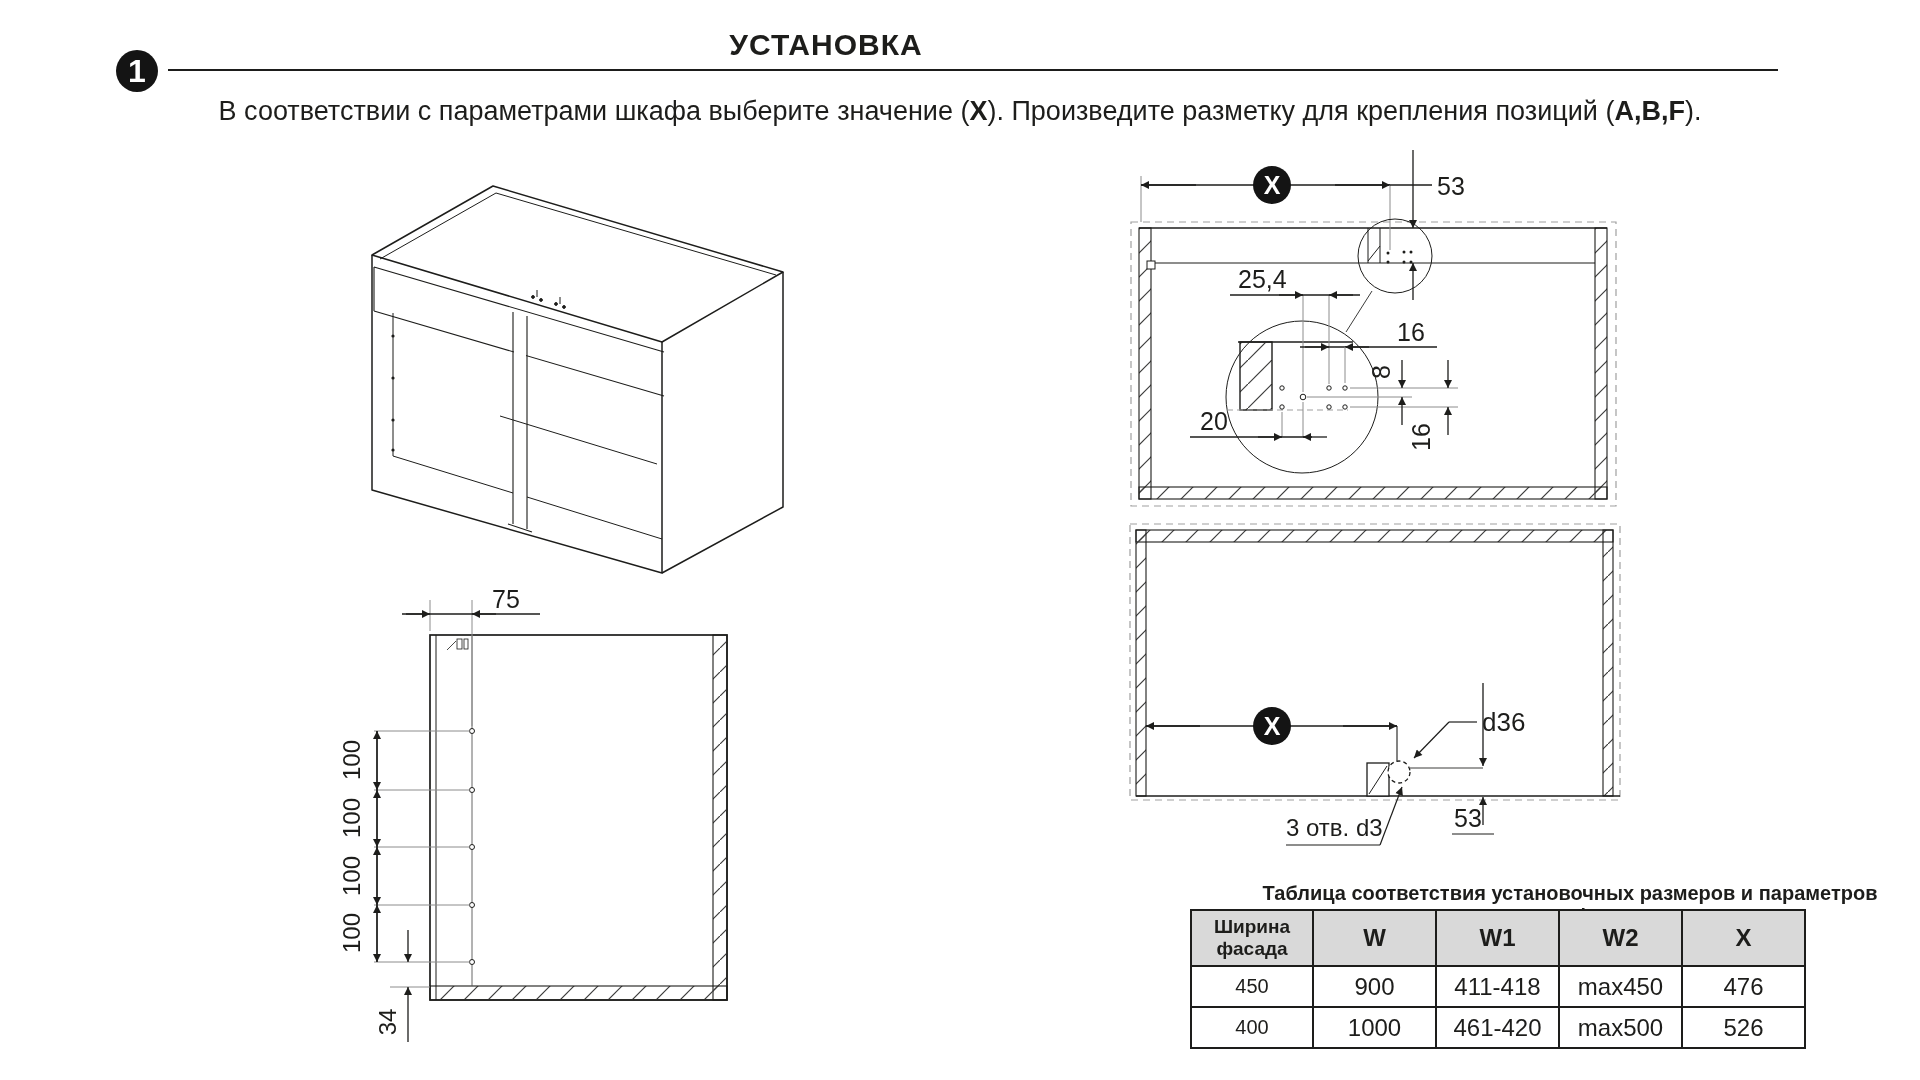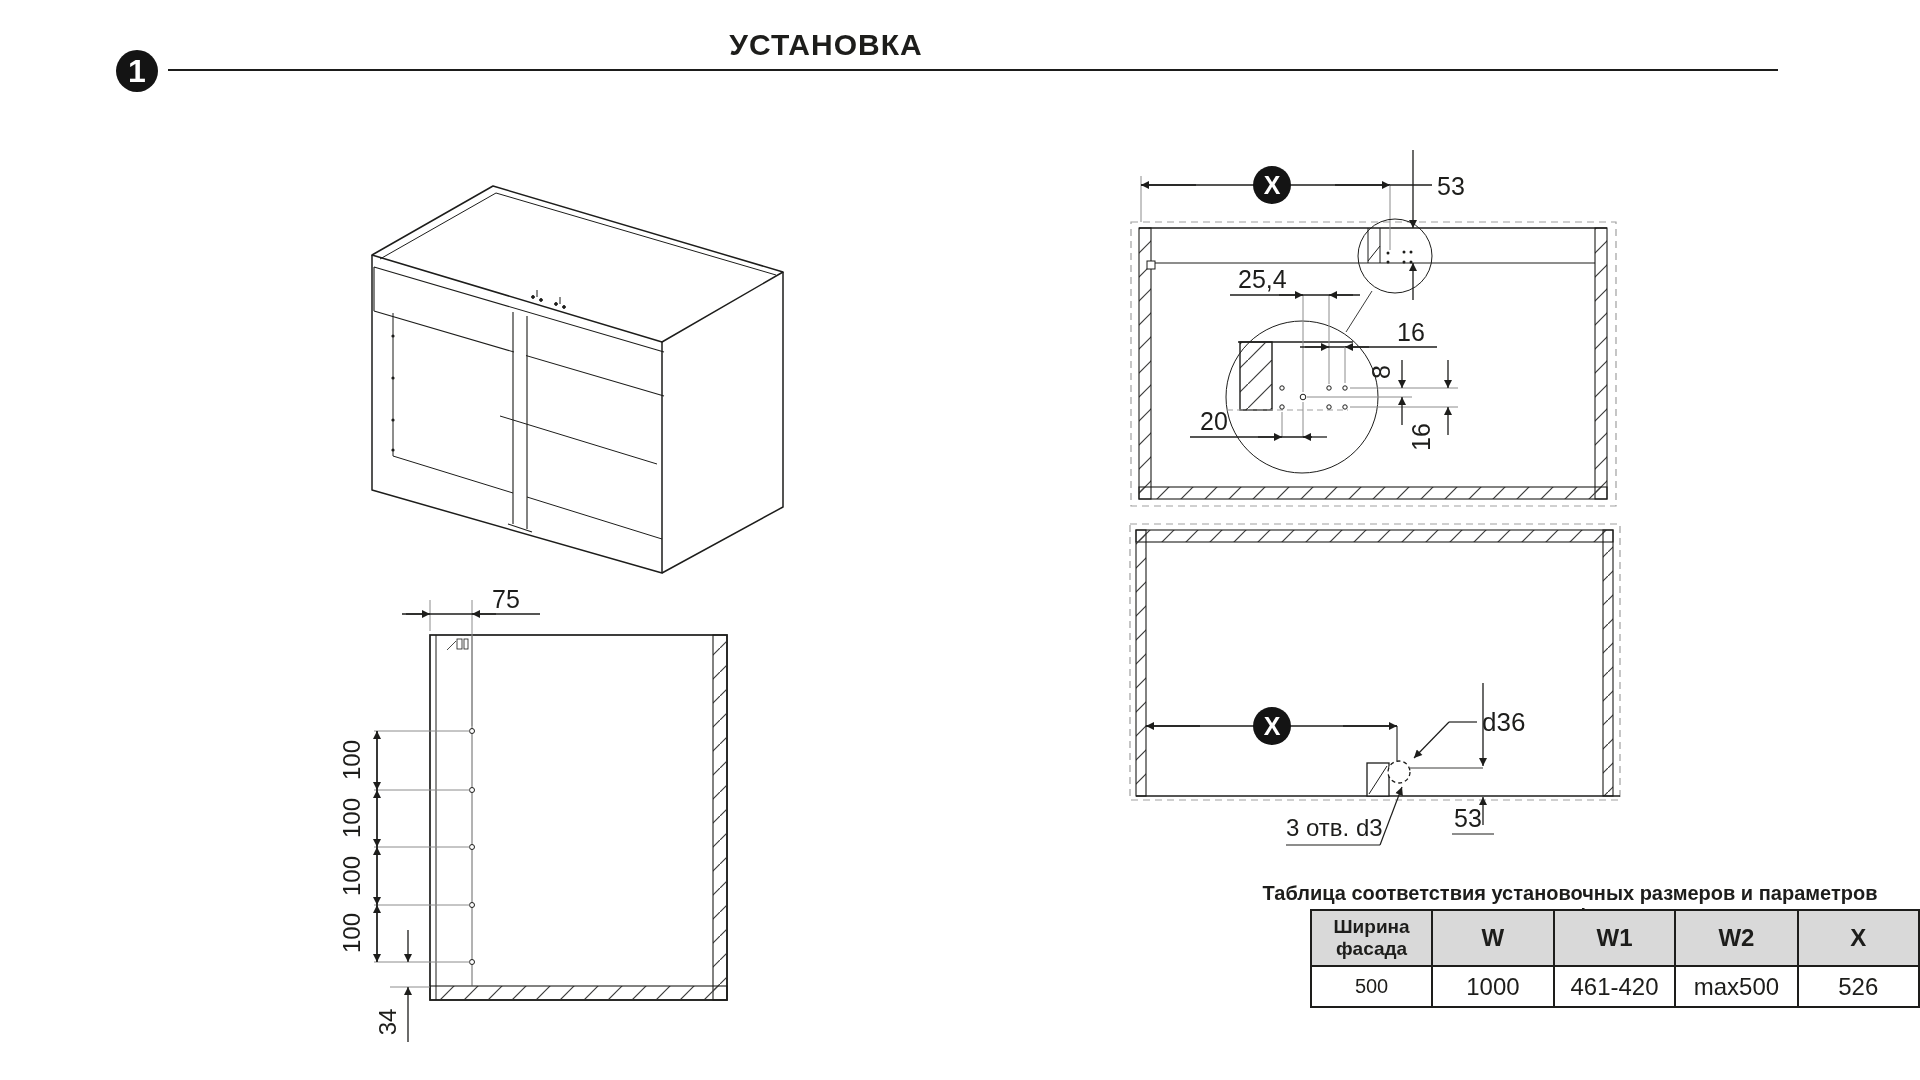--- a/index.html
+++ b/index.html
@@ -13,37 +13,38 @@
   .page-title{position:absolute;left:0;top:28px;width:1652px;text-align:center;
         font-size:30px;font-weight:bold;letter-spacing:1px;}
   .instruction{position:absolute;left:0;top:96px;width:1920px;text-align:center;
         font-size:27px;white-space:pre;}
   .instruction .bld{font-weight:bold;}
   
   svg.art{position:absolute;left:0;top:0;}
   
   .tbl-title{position:absolute;left:1258px;top:882px;width:624px;text-align:center;
         font-size:20px;font-weight:bold;}
-  table.spec{position:absolute;left:1310px;top:909px;border-collapse:collapse;table-layout:fixed;padding-left:31px;}
+  table.spec{position:absolute;left:1190px;top:909px;border-collapse:collapse;table-layout:fixed;padding-left:31px;}
   table.spec th,table.spec td{border:2px solid #1d1d1b;text-align:center;vertical-align:middle;padding:0;}
   table.spec th{background:#d9d9d9;font-size:24px;font-weight:bold;height:54px;}
   table.spec th.small{font-size:19px;line-height:1.15;}
   table.spec td{font-size:24px;height:39px;background:#ffffff;}
   table.spec td.small{font-size:20px;}
   .c0{width:122px;} .c1{width:123px;} .c2{width:123px;} .c3{width:123px;} .c4{width:123px;}
 </style>
 </head>
 <body>
 
 <div class="page">
 
   <div class="step-badge">1</div>
   <div class="header-rule"></div>
   <div class="page-title">УСТАНОВКА</div>
 
+  <div class="instruction"><span>В соответствии с параметрами шкафа выберите значение (</span><span class="bld">X</span><span>). Произведите разметку для крепления позиций (</span><span class="bld">A,B,F</span><span>).</span></div>
 
   <svg class="art" width="1920" height="1080" viewBox="0 0 1920 1080">
     <defs>
       <marker id="arr" viewBox="0 0 10 10" refX="10" refY="5" markerWidth="18" markerHeight="8" markerUnits="userSpaceOnUse" orient="auto">
         <path d="M0,0 L10,5 L0,10 z" fill="#1d1d1b"></path>
       </marker>
       <pattern id="hatch" patternUnits="userSpaceOnUse" width="24" height="24">
         <line x1="0" y1="24" x2="24" y2="0" stroke="#3c3c3b" stroke-width="1.2"></line>
       </pattern>
     </defs>
@@ -291,21 +292,28 @@
       <tr>
         <th class="small">Ширина фасада</th>
         <th>W</th>
         <th>W1</th>
         <th>W2</th>
         <th>X</th>
       </tr>
     </thead>
     <tbody>
       <tr>
-        <td class="small">500</td>
+        <td class="small">450</td>
+        <td>900</td>
+        <td>411-418</td>
+        <td>max450</td>
+        <td>476</td>
+      </tr>
+      <tr>
+        <td class="small">400</td>
         <td>1000</td>
         <td>461-420</td>
         <td>max500</td>
         <td>526</td>
       </tr>
     </tbody>
   </table>
 
 </div>
 

